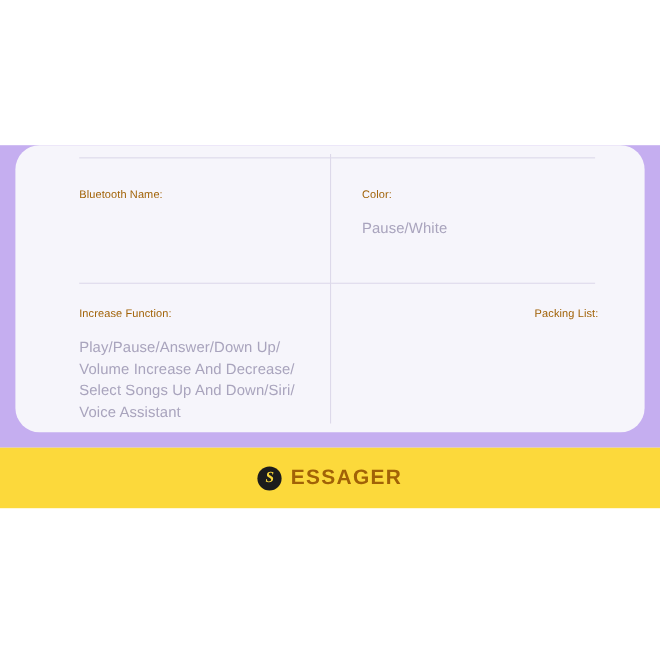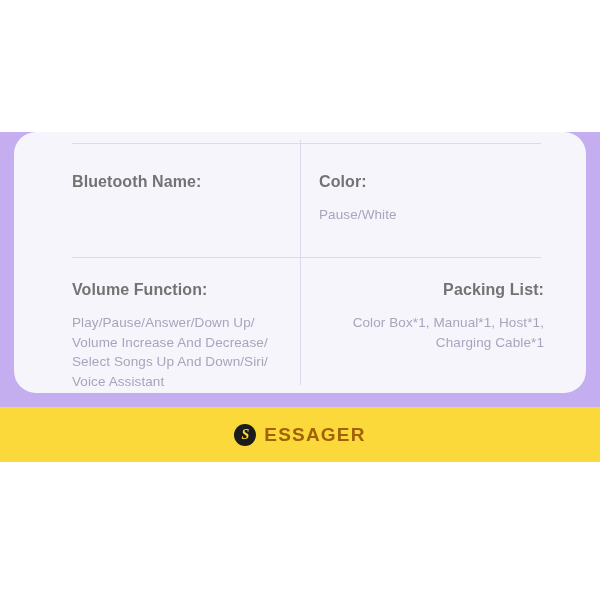--- a/index.html
+++ b/index.html
@@ -86,37 +86,37 @@
     top: 125px;
     width: 240px;
     height: 1px;
     background: #ddd9ea;
   }
 
   .cell {
     position: absolute;
   }
   .cell-label {
-    font-size: 16px;
-    font-weight: bold;
-    color: #737373;
+    font-size: 10px;
+    font-weight: normal;
+    color: #a16207;
     letter-spacing: 0.1px;
     margin: 0 0 14px 0;
     line-height: 1.2;
   }
   .cell-value {
     font-size: 13.5px;
     color: #a9a4bd;
     line-height: 1.45;
     margin: 0;
     white-space: pre-line;
     letter-spacing: 0.1px;
   }
   .cell-bt   { left: 58px;  top: 40px;  width: 215px; }
-  .cell-color{ left: 305px; top: 40px;  width: 215px; }
+  .cell-color{ left: 315px; top: 40px;  width: 215px; }
   .cell-func { left: 58px;  top: 148px; width: 225px; }
   .cell-pack { left: 305px; top: 148px; width: 225px; text-align: right; }
 
   
   .brand-bar {
     position: absolute;
     left: 0;
     top: 407px;
     width: 600px;
     height: 55px;
@@ -173,31 +173,29 @@
       <div class="cell cell-bt">
         <p class="cell-label">Bluetooth Name:</p>
       </div>
 
       <div class="cell cell-color">
         <p class="cell-label">Color:</p>
         <p class="cell-value">Pause/White</p>
       </div>
 
       <div class="cell cell-func">
-        <p class="cell-label">Volume Function:</p>
+        <p class="cell-label">Increase Function:</p>
         <p class="cell-value">Play/Pause/Answer/Down Up/
 Volume Increase And Decrease/
 Select Songs Up And Down/Siri/
 Voice Assistant</p>
       </div>
 
       <div class="cell cell-pack">
         <p class="cell-label">Packing List:</p>
-        <p class="cell-value">Color Box*1, Manual*1, Host*1,
-Charging Cable*1</p>
       </div>
 
     </div>
   </div>
 
   <div class="brand-bar">
     <div class="brand-inner">
       <div class="brand-mark">
         <span>S</span>
       </div>

